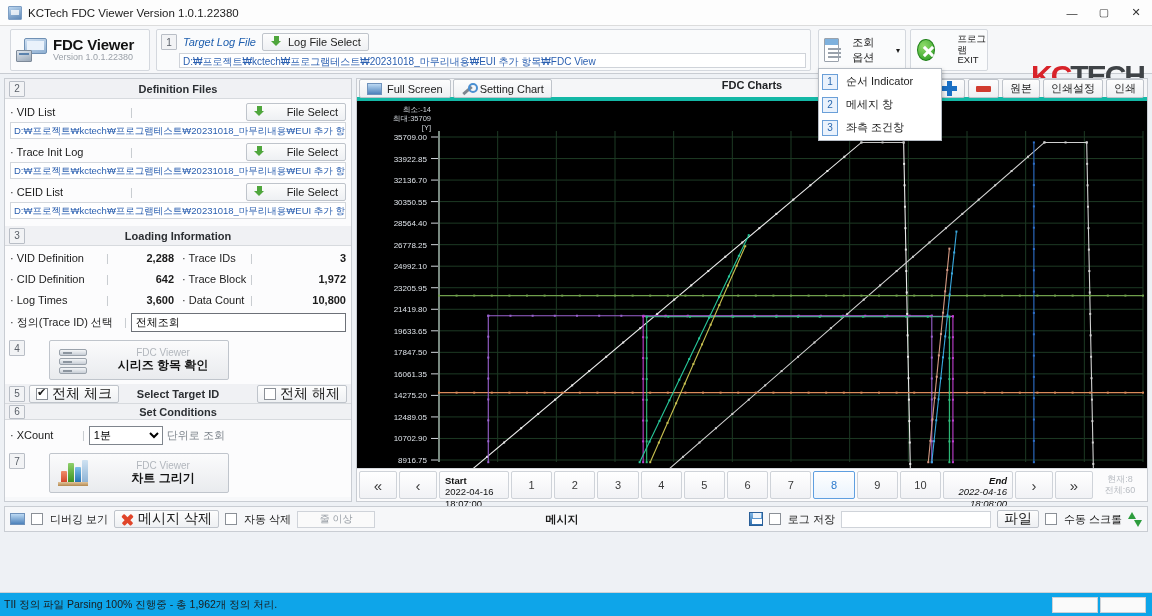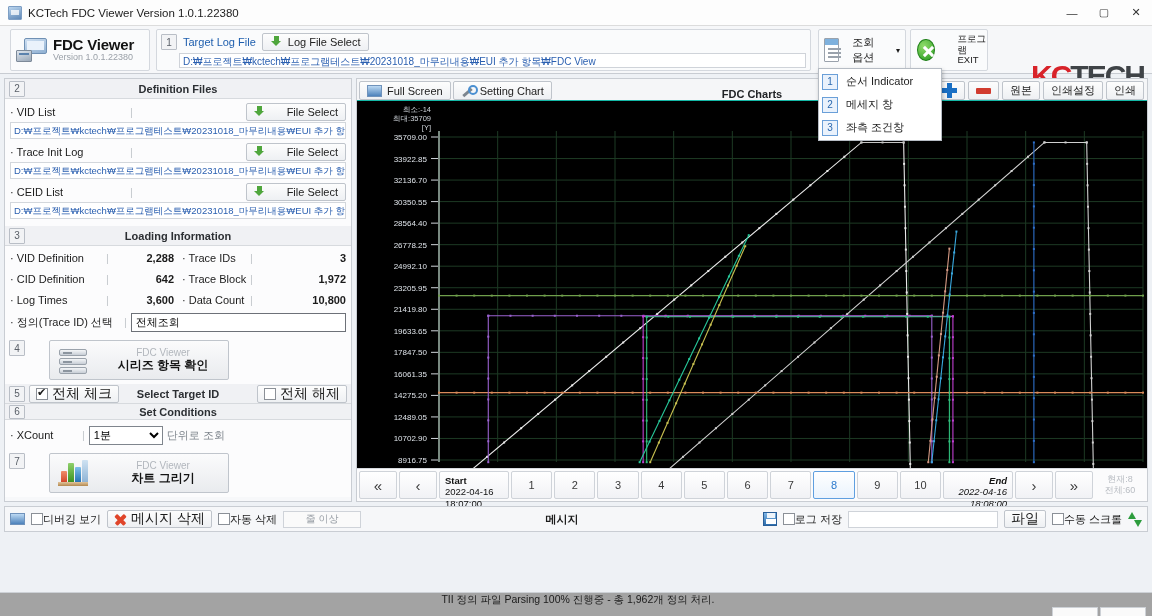--- a/index.html
+++ b/index.html
@@ -56,21 +56,21 @@
   #logo-text .l1 { font-size:15px; font-weight:bold; color:#131313; letter-spacing:-.2px;}
   #logo-text .l2 { font-size:9px; color:#9aa0a8; }
 
   #target-panel { left:156px; width:655px; }
   .step-badge {
     display:inline-flex; align-items:center; justify-content:center;
     width:16px; height:16px; border:1px solid #b9bec6; background:#f2f3f5;
     color:#5a6068; font-size:10px; border-radius:1px;
   }
   .hrow1 { display:flex; align-items:center; gap:6px; padding:3px 4px 2px 4px; }
-  .lbl-blue { color:#1f5fae; font-size:11px; }
+  .lbl-blue { color:#1f5fae; font-size:11px;font-style:italic; }
   .btn {
     display:inline-flex; align-items:center; justify-content:center; gap:5px;
     background:linear-gradient(#fdfdfd,#eef0f3); border:1px solid #bfc4cb;
     border-radius:2px; font-size:11px; color:#222; height:18px; padding:0 7px;
     cursor:default; white-space:nowrap;
   }
   .pathbox {
     margin:0 4px 3px 22px; height:15px; background:#fff; border:1px solid #cfd3d9;
     color:#2a5fb0; font-size:10px; padding:1px 3px; overflow:hidden; white-space:nowrap;
   }
@@ -154,37 +154,37 @@
     background:linear-gradient(#f4f6f8,#c8ced6); border:1px solid #9aa2ab; border-radius:2px;}
   .srv-ico div:nth-child(1){top:3px;} .srv-ico div:nth-child(2){top:12px;} .srv-ico div:nth-child(3){top:21px;}
   .srv-ico div::after{content:"";position:absolute;left:3px;top:2px;width:9px;height:2px;background:#8c959f;}
   .chart-ico{ width:34px;height:28px; position:relative;}
   .chart-ico .b{ position:absolute; bottom:5px; width:6px; border-radius:1px 1px 0 0;}
   .chart-ico .b1{left:5px;height:11px;background:linear-gradient(#f08d6a,#d2472a);}
   .chart-ico .b2{left:12px;height:19px;background:linear-gradient(#8fd06a,#3d9323);}
   .chart-ico .b3{left:19px;height:15px;background:linear-gradient(#7fc0ea,#2573b5);}
   .chart-ico .b4{left:26px;height:22px;background:linear-gradient(#cfe2f2,#8fb4d6);}
   .chart-ico .fl{position:absolute;left:2px;bottom:1px;width:30px;height:4px;background:linear-gradient(#e0c49c,#b4894f);}
-  .chk { display:inline-flex; align-items:center; gap:0; font-size:11px;}
+  .chk { display:inline-flex; align-items:center; gap:7px; font-size:11px;}
   .box { width:12px;height:12px;border:1px solid #8b9097;background:#fff; position:relative; display:inline-block;}
   .box.on::after{ content:"✔"; position:absolute; left:0px; top:-3px; font-size:11px; color:#1b1b1b;}
   .mini-btn{ display:flex;align-items:center;gap:4px; height:18px; padding:0 6px;
     background:linear-gradient(#fdfdfd,#eef0f3); border:1px solid #bfc4cb; border-radius:2px; font-size:14px;}
   select.xsel {
     width:74px; height:19px; font-size:11px; font-family:"Liberation Sans",sans-serif;
     border:1px solid #7f858d; background:#fff;
   }
 
   
   #chartwrap {
     position:absolute; left:356px; top:78px; width:792px; height:424px;
     border:1px solid #c9cdd3; background:#f7f8fa;
   }
-  #chart-toolbar { height:22px; display:flex; align-items:flex-end; background:#f5f6f8;
-    border-bottom:1px solid #14b8a6; position:relative; }
+  #chart-toolbar { height:22px; display:flex; align-items:flex-start; background:#f5f6f8;
+    border-bottom:4px solid #14b8a6; position:relative; }
   #chart-toolbar .btn{ height:19px; margin-left:2px; }
   #chart-title { position:absolute; left:0; right:0; text-align:center; font-size:11px;
     font-weight:bold; color:#202326; pointer-events:none;}
   #tb-right { margin-left:auto; display:flex; align-items:center; gap:1px; padding-right:3px; }
   .ico-img{ width:15px;height:12px;background:linear-gradient(#bcd9f3,#4d82bb);border:1px solid #6f92bb;}
   .ico-wrench{ width:14px;height:13px; position:relative;}
   .ico-wrench::before{content:"";position:absolute;left:1px;top:7px;width:11px;height:3px;background:#7d868f;transform:rotate(-40deg);}
   .ico-wrench::after{content:"";position:absolute;left:7px;top:1px;width:6px;height:6px;border:2px solid #4a8fd1;border-radius:50%;}
   .plus-ico{ width:15px;height:15px; position:relative;}
   .plus-ico::before{content:"";position:absolute;left:5px;top:0;width:5px;height:15px;background:#1a6fc4;}
@@ -221,21 +221,21 @@
   .save-ico::before{content:"";position:absolute;left:3px;top:0;width:8px;height:5px;background:#eef4fa;}
   .save-ico::after{content:"";position:absolute;left:2px;bottom:1px;width:10px;height:5px;background:#fff;}
   .log-input{ width:150px;height:17px;background:#fff;border:1px solid #cfd3d9;}
   .updown{ width:14px;height:15px;position:relative;}
   .updown::before{content:"";position:absolute;left:0;top:0;border-left:4px solid transparent;border-right:4px solid transparent;border-bottom:7px solid #2c9c3d;}
   .updown::after{content:"";position:absolute;right:0;bottom:0;border-left:4px solid transparent;border-right:4px solid transparent;border-top:7px solid #2c9c3d;}
 
   
   #statusbar{
     position:absolute; left:0; bottom:0; width:1152px; height:24px;
-    background:#a3a3a3; border-top:1px solid #cdd1d6; display:flex; align-items:center;flex-direction:column;
+    background:#0ea5e9; border-top:1px solid #cdd1d6; display:flex; align-items:center;
   }
   #status-text{ font-size:10.5px; color:#1b1b1b; padding-left:4px; }
   #status-right{ margin-left:auto; display:flex; align-items:center; gap:2px; padding-right:6px;}
   .sb-cell{ width:46px;height:16px;border:1px solid #cdd1d6;background:#fafafa;}
   #empty-gap{ position:absolute; left:0; top:532px; width:1152px; height:60px; background:#eef1f5;}
 </style>
 </head>
 <body>
 
 <div id="titlebar">

